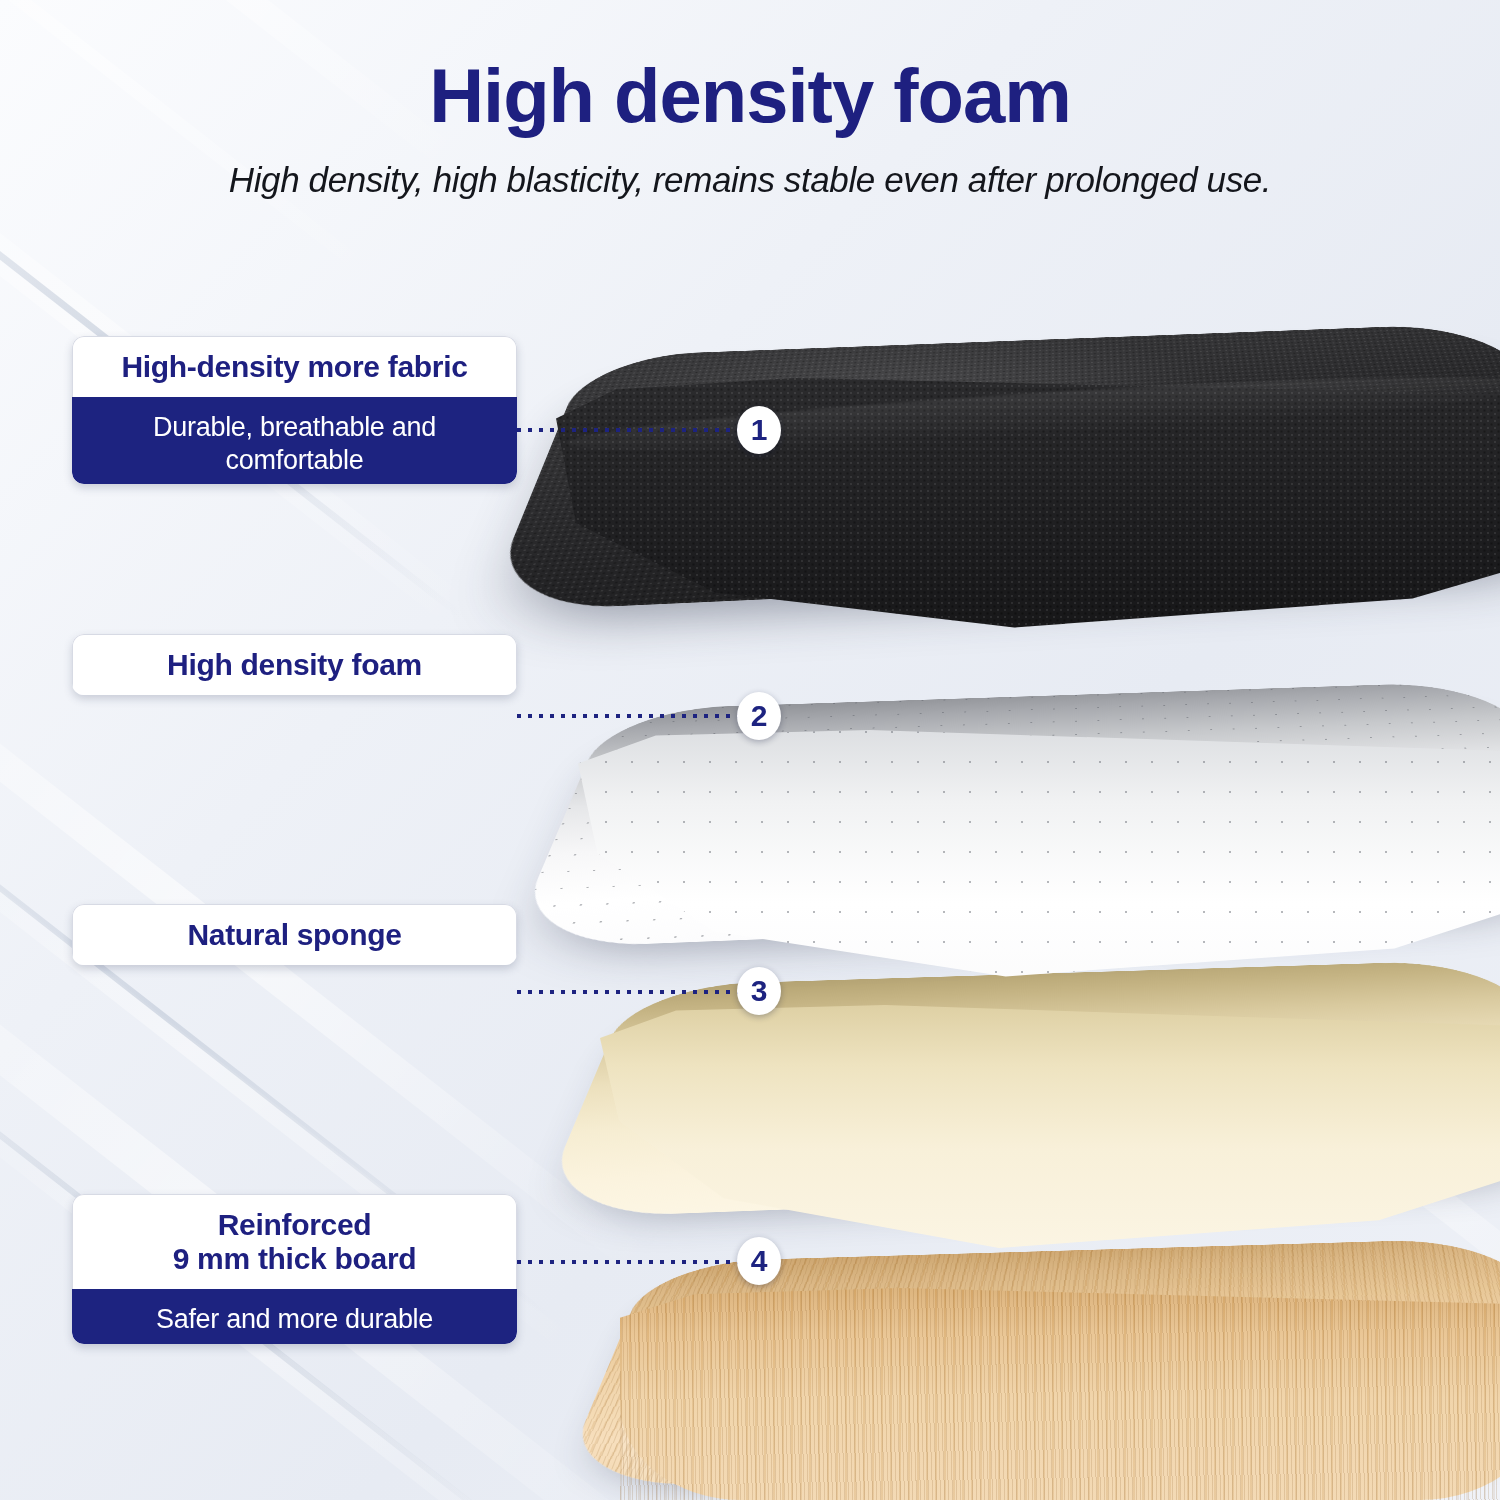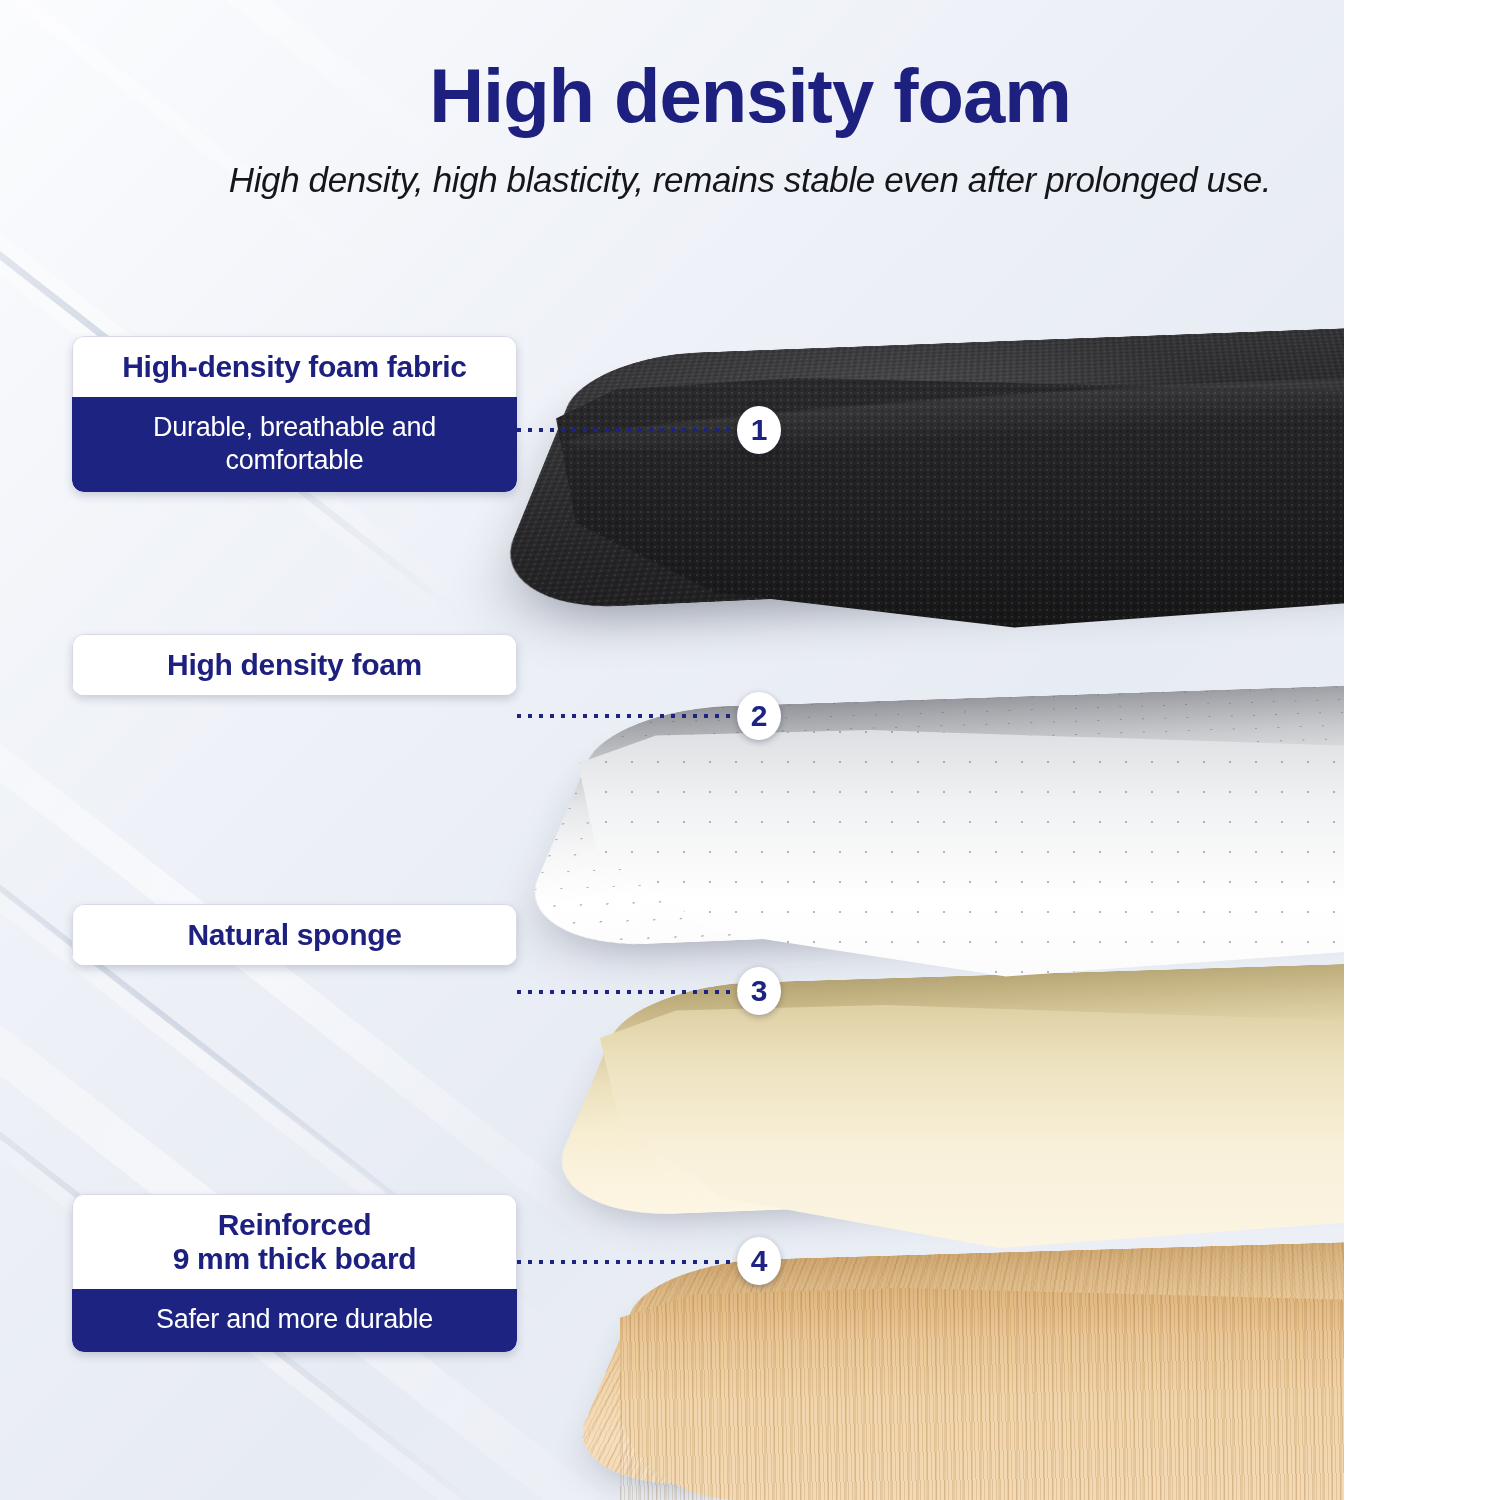--- a/index.html
+++ b/index.html
@@ -5,21 +5,21 @@
   * { margin:0; padding:0; box-sizing:border-box; }
 
   html, body {
     width:1500px; height:1500px;
     overflow:hidden;
     font-family:"Liberation Sans", sans-serif;
   }
 
   #page {
     position:relative;
-    width:1344px; height:1500px;
+    width:1500px; height:1500px;
     background:
       linear-gradient(135deg, #fbfcfe 0%, #eef1f7 35%, #e7ebf3 62%, #eef1f7 100%);
     overflow:hidden;
   }
 
   
   .swoosh {
     position:absolute;
     background:linear-gradient(90deg, rgba(255,255,255,0) 0%, rgba(255,255,255,.85) 50%, rgba(255,255,255,0) 100%);
     transform-origin:center;
@@ -199,21 +199,21 @@
     padding:13px 12px 13px;
     font-size:30px;
     line-height:1.14;
   }
   .card-body {
     background:#1d2380;
     color:#ffffff;
     text-align:center;
     font-size:27px;
     line-height:1.2;
-    padding:14px 16px 16px;
+    padding:14px 16px 8px;
     border-radius:0 0 12px 12px;
     letter-spacing:-.3px;
   }
 
   .card1 { top:336px; }
   .card2 { top:634px; }
   .card3 { top:904px; }
   .card4 { top:1194px; }
 
   
@@ -298,21 +298,21 @@
   <div class="connector conn2"></div>
   <div class="connector conn3"></div>
   <div class="connector conn4"></div>
 
   <div class="badge b1">1</div>
   <div class="badge b2">2</div>
   <div class="badge b3">3</div>
   <div class="badge b4">4</div>
 
   <div class="card card1">
-    <div class="card-head">High-density foam fabric</div>
+    <div class="card-head">High-density more fabric</div>
     <div class="card-body">Durable, breathable and comfortable</div>
   </div>
 
   <div class="card card2">
     <div class="card-head">High density foam</div>
   </div>
 
   <div class="card card3">
     <div class="card-head">Natural sponge</div>
   </div>

